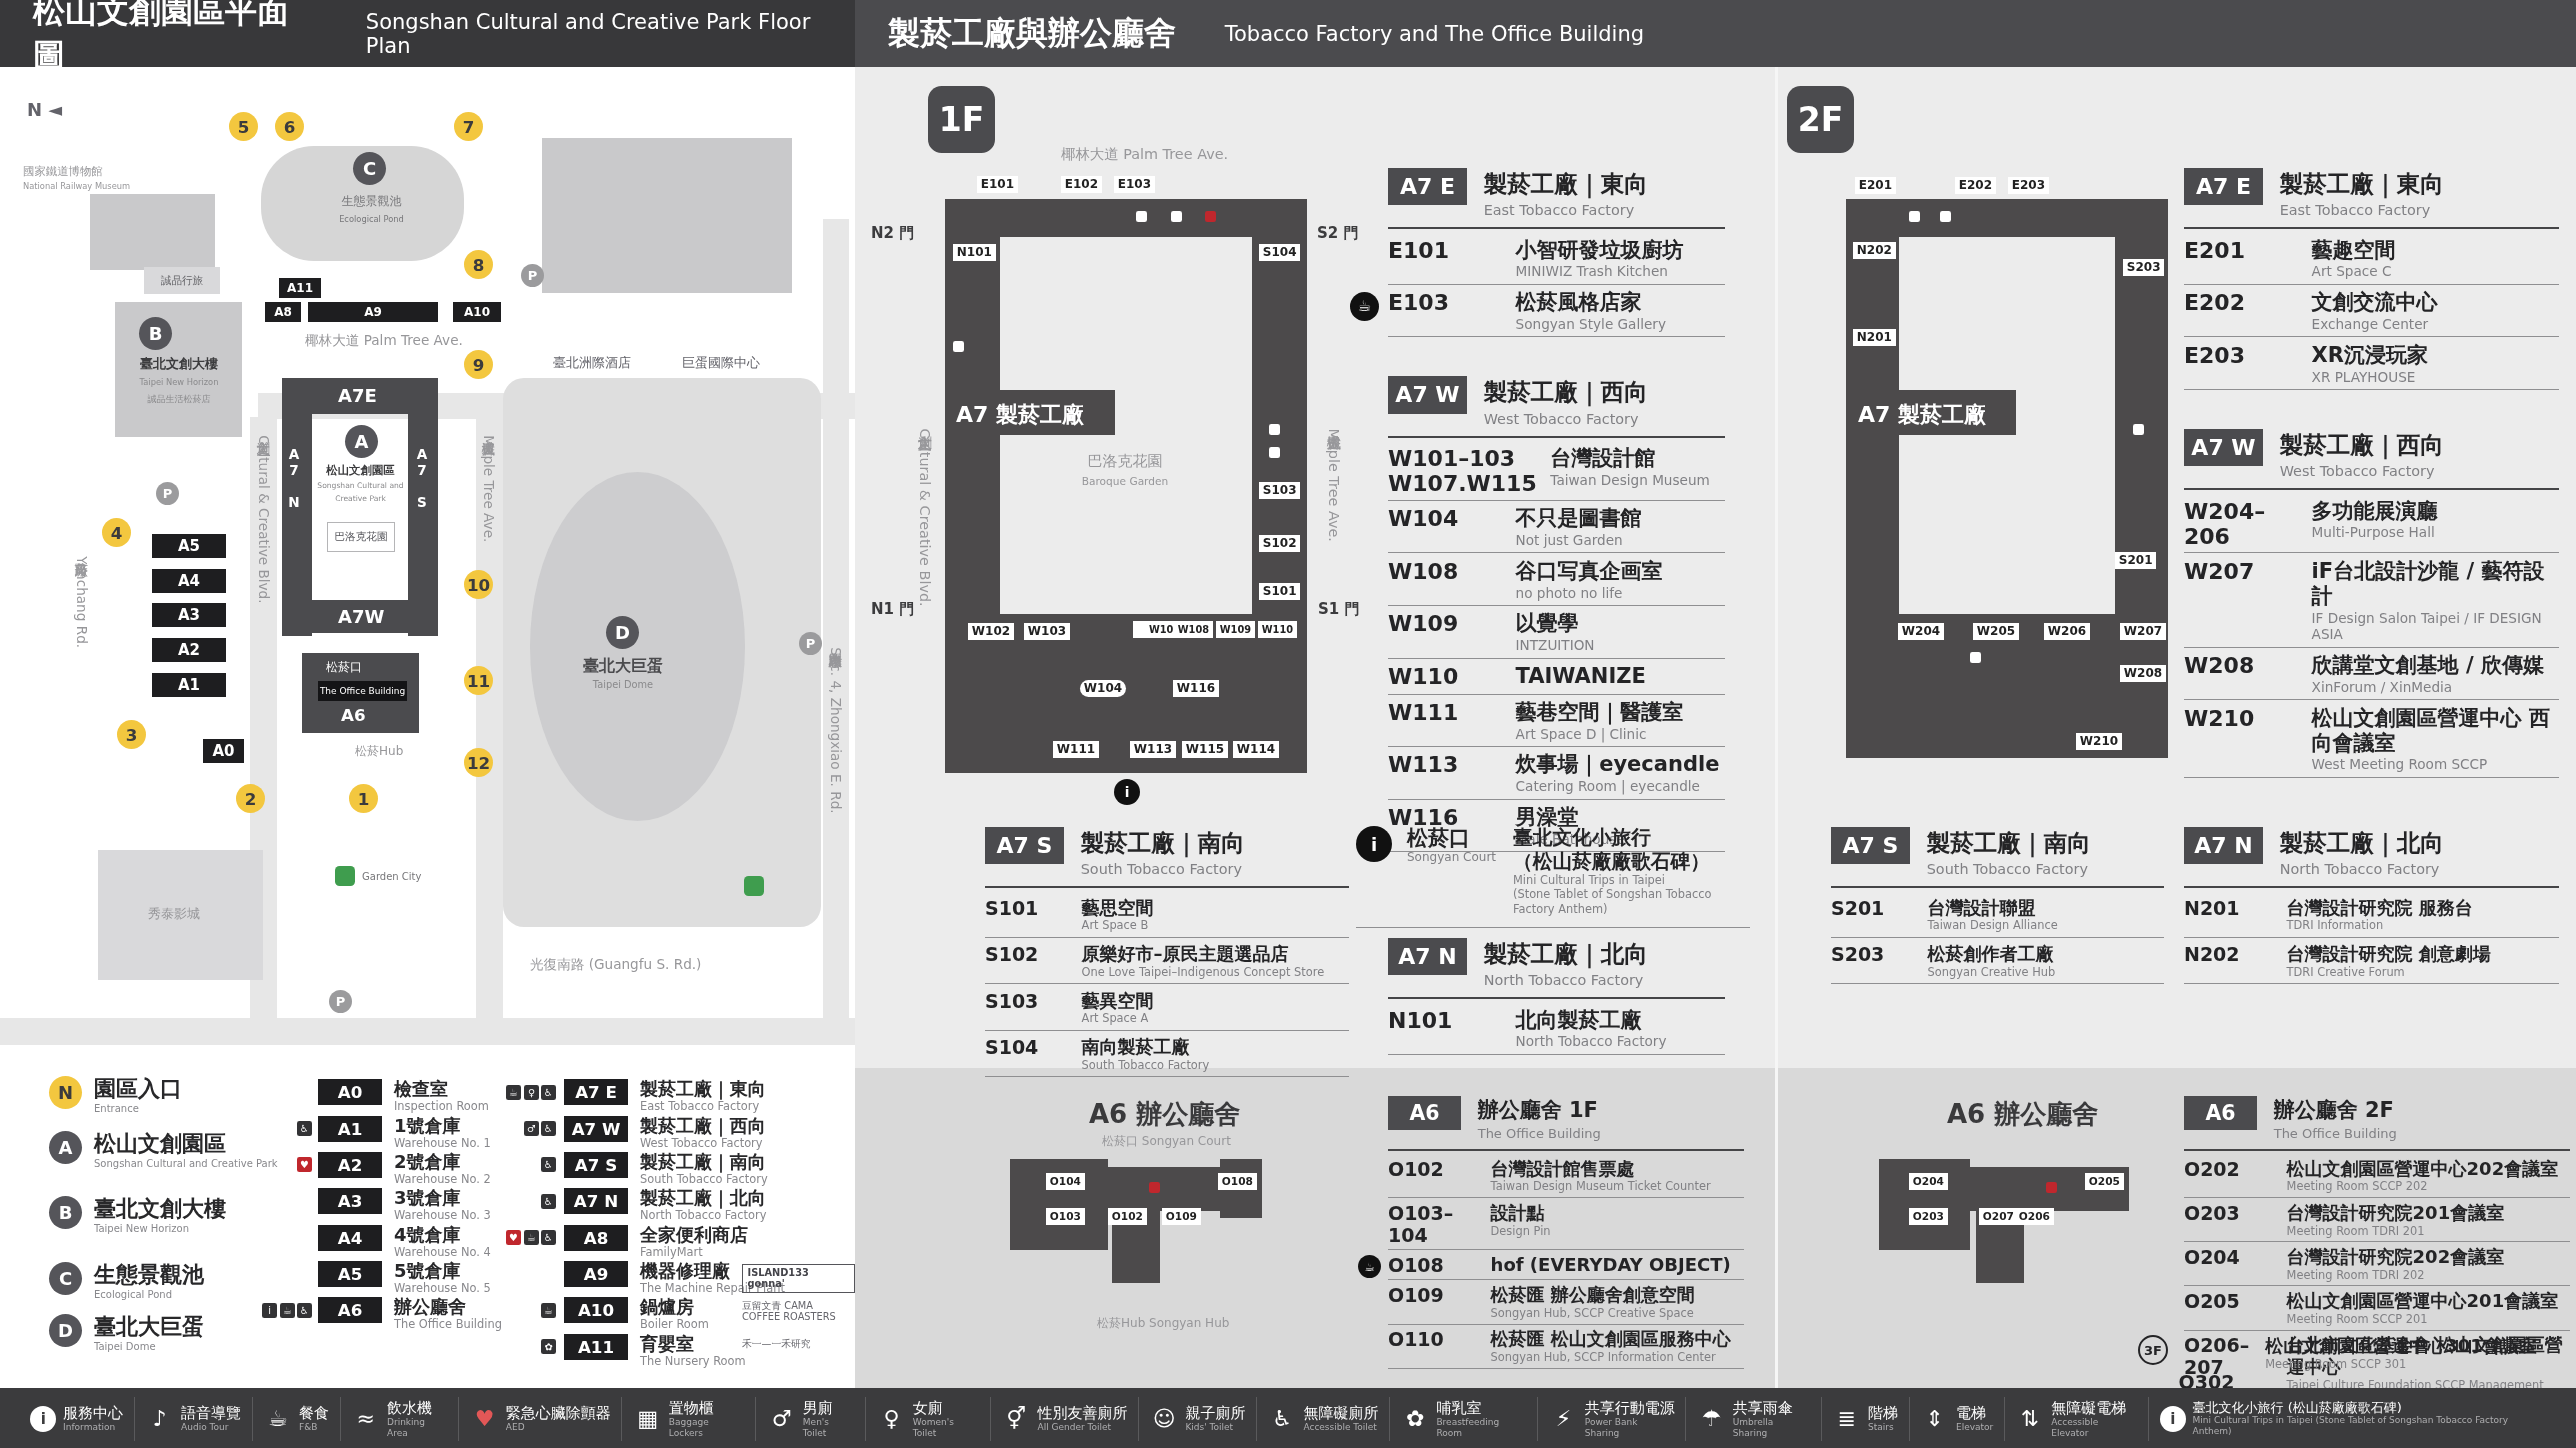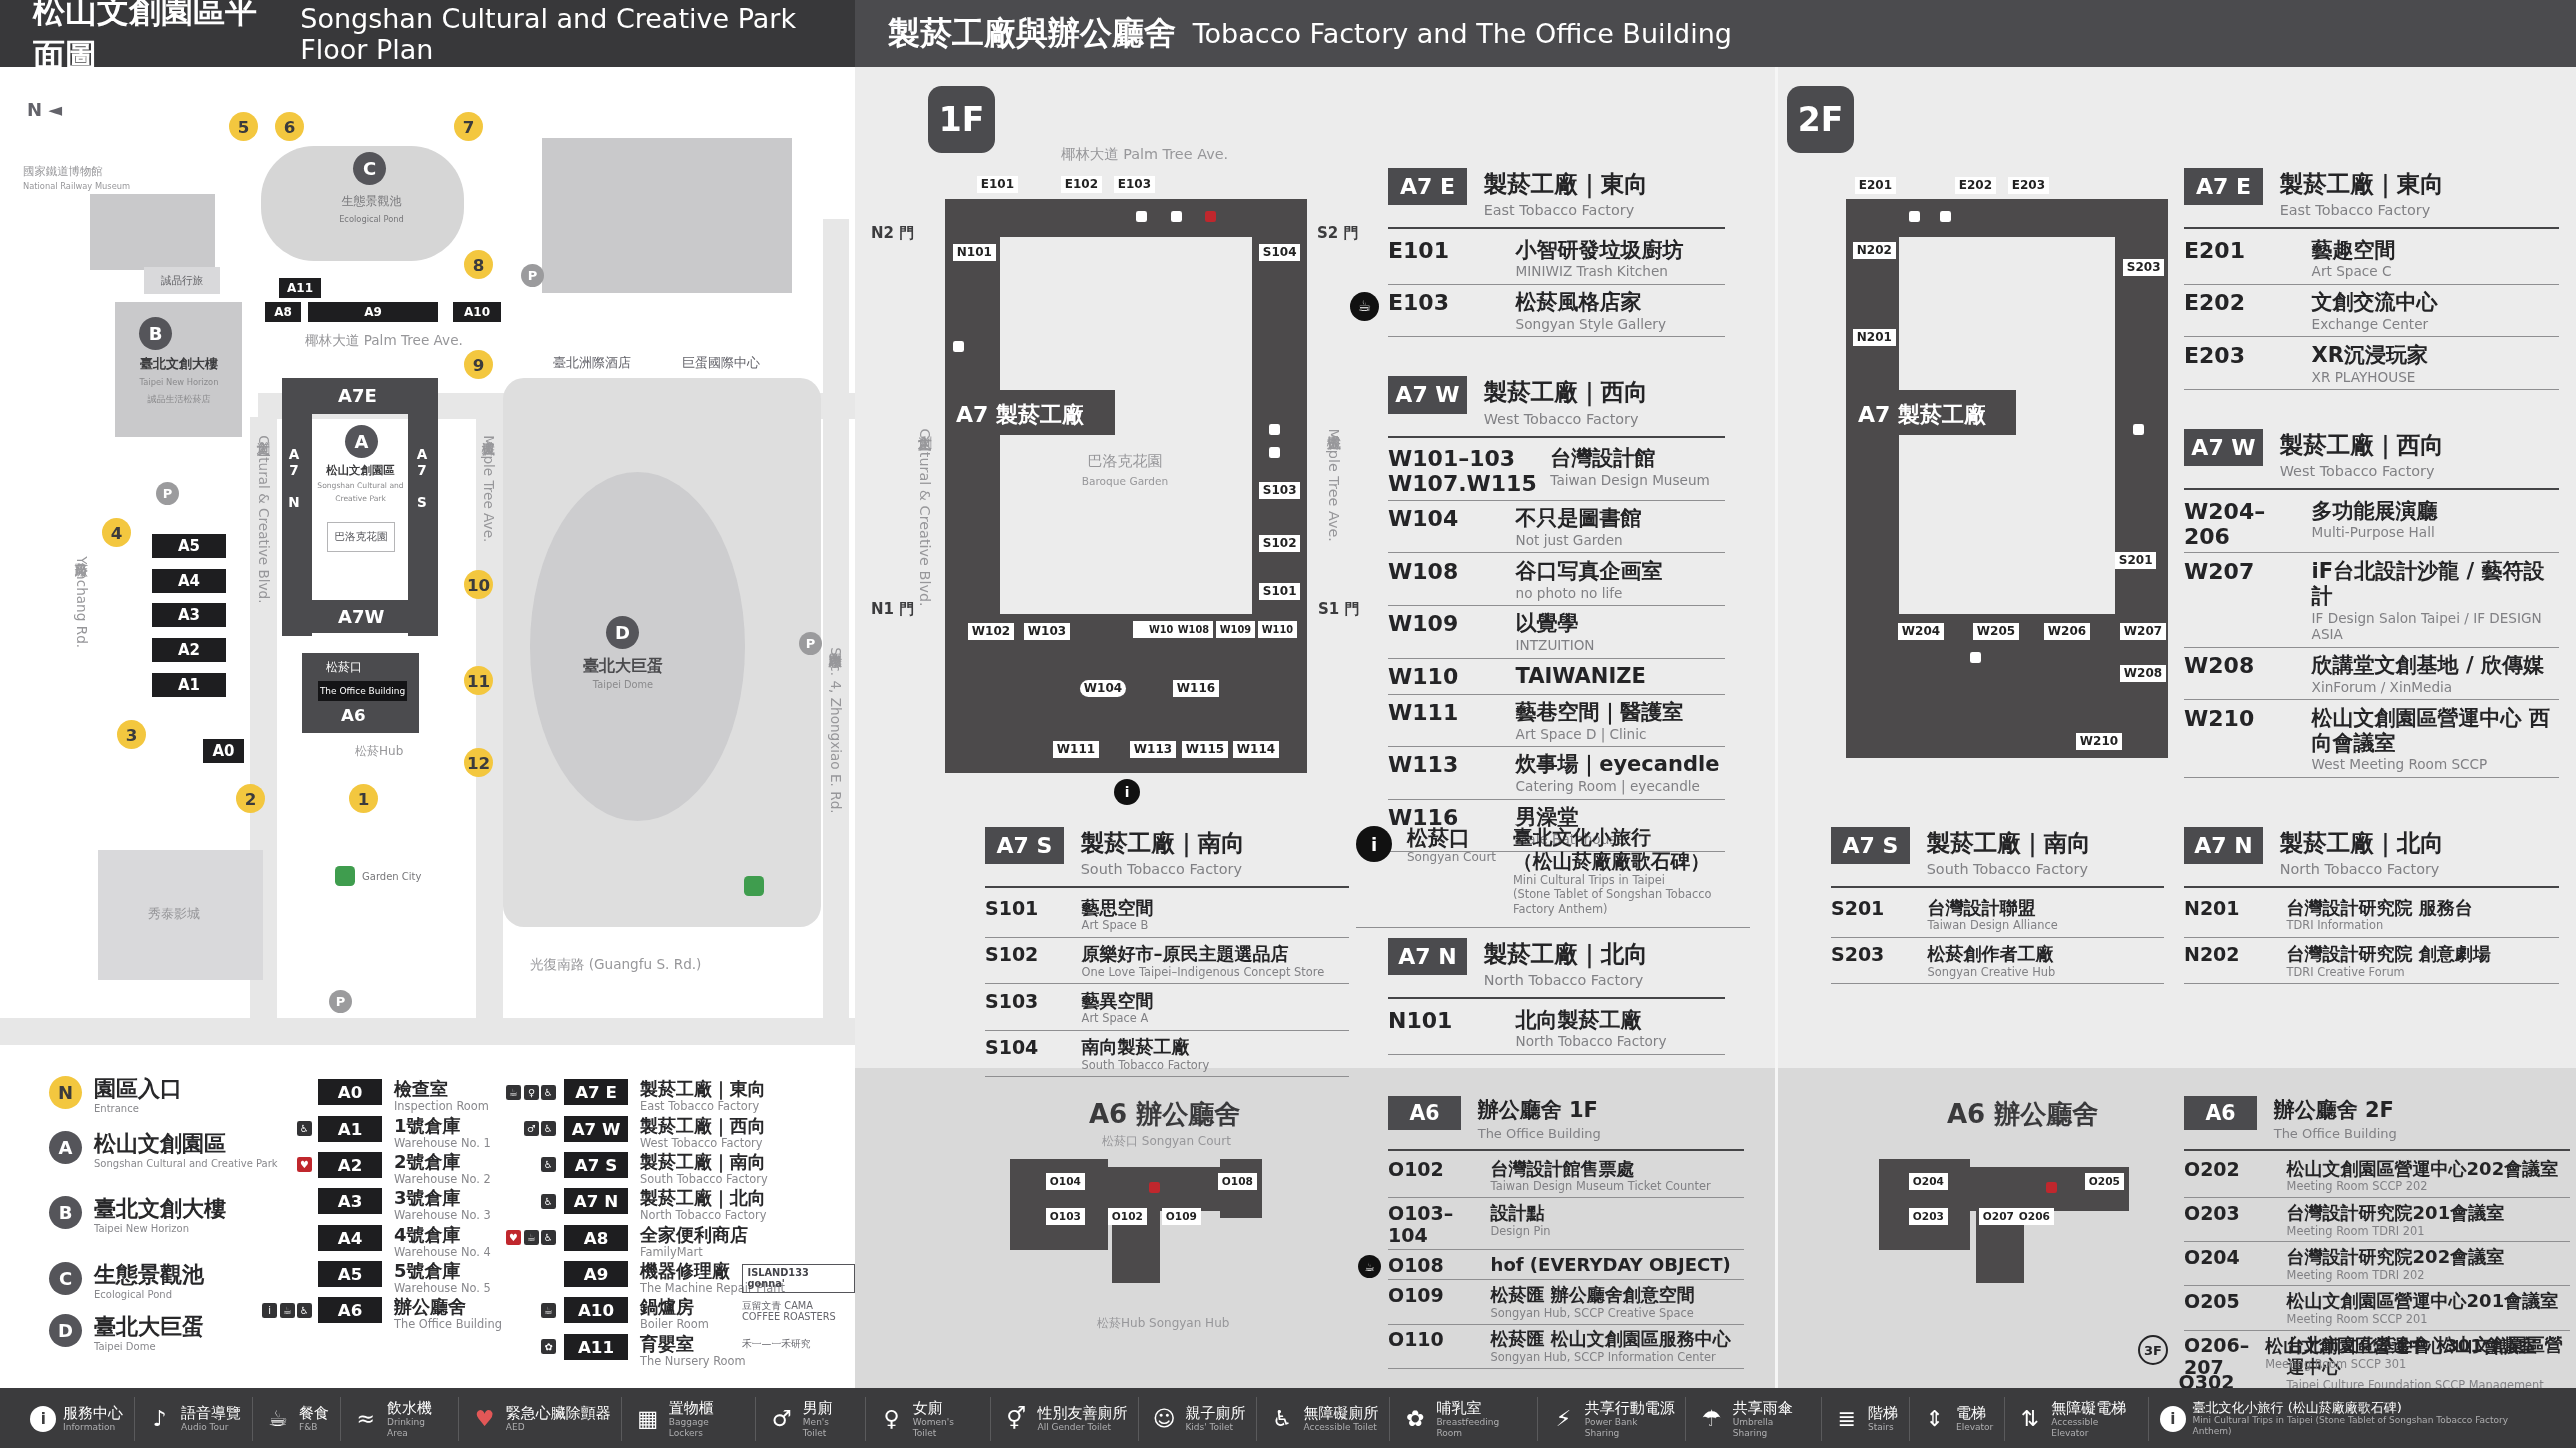--- a/index.html
+++ b/index.html
@@ -3,21 +3,21 @@
 <meta charset="utf-8">
 <style>
 *{margin:0;padding:0;box-sizing:border-box;}
 body{font-family:"DejaVu Sans","Liberation Sans",sans-serif;background:#888;}
 #canvas{position:relative;width:2576px;height:1449px;background:#ececec;overflow:hidden;}
 
 .hdr{position:absolute;top:0;height:67px;color:#fff;display:flex;align-items:center;gap:16.7px;padding-left:33px;}
 #hdr-left{left:0;width:855px;background:#38383a;}
 #hdr-right{left:855px;width:1721px;background:#4b4b4e;}
 .hdr .hzh{font-size:32px;font-weight:bold;}
-.hdr .hen{font-size:27px;}
+.hdr .hen{font-size:21px;margin-left:32px;}
 
 #map{position:absolute;left:0;top:67px;width:855px;height:1321px;background:#fff;}
 .road{position:absolute;background:#e7e7e7;}
 .mlab{position:absolute;color:#97979a;font-size:13.6px;line-height:16.7px;white-space:nowrap;}
 .mlabd{position:absolute;color:#63636a;font-size:13.6px;line-height:16.7px;white-space:nowrap;}
 .mblock{position:absolute;background:#c9c9cb;}
 .mchip{position:absolute;background:#1e1e20;color:#fff;font-weight:bold;display:flex;align-items:center;justify-content:center;font-size:15px;}
 .wingm{position:absolute;background:#4b4b4e;}
 .numc{position:absolute;width:29px;height:29px;border-radius:50%;background:#f3c73f;color:#3b3b3d;font-size:16.7px;font-weight:bold;display:flex;align-items:center;justify-content:center;}
 .letc{position:absolute;width:33px;height:33px;border-radius:50%;background:#55555a;color:#fff;font-size:18px;font-weight:bold;display:flex;align-items:center;justify-content:center;}

